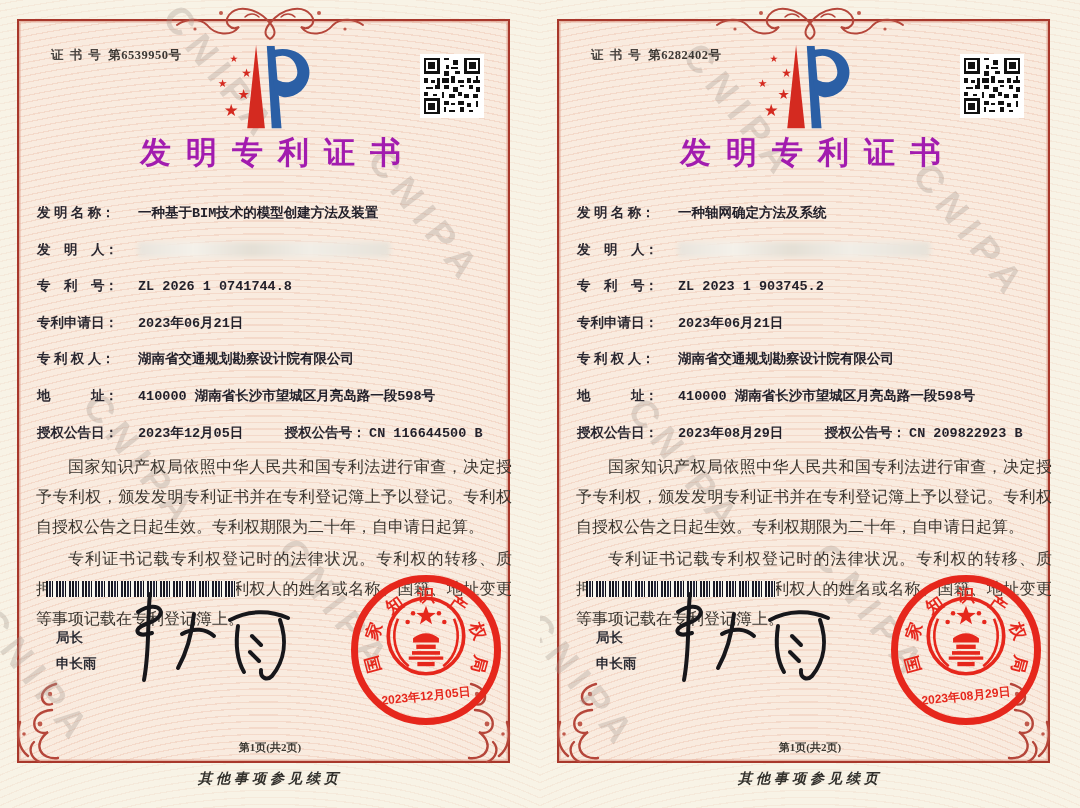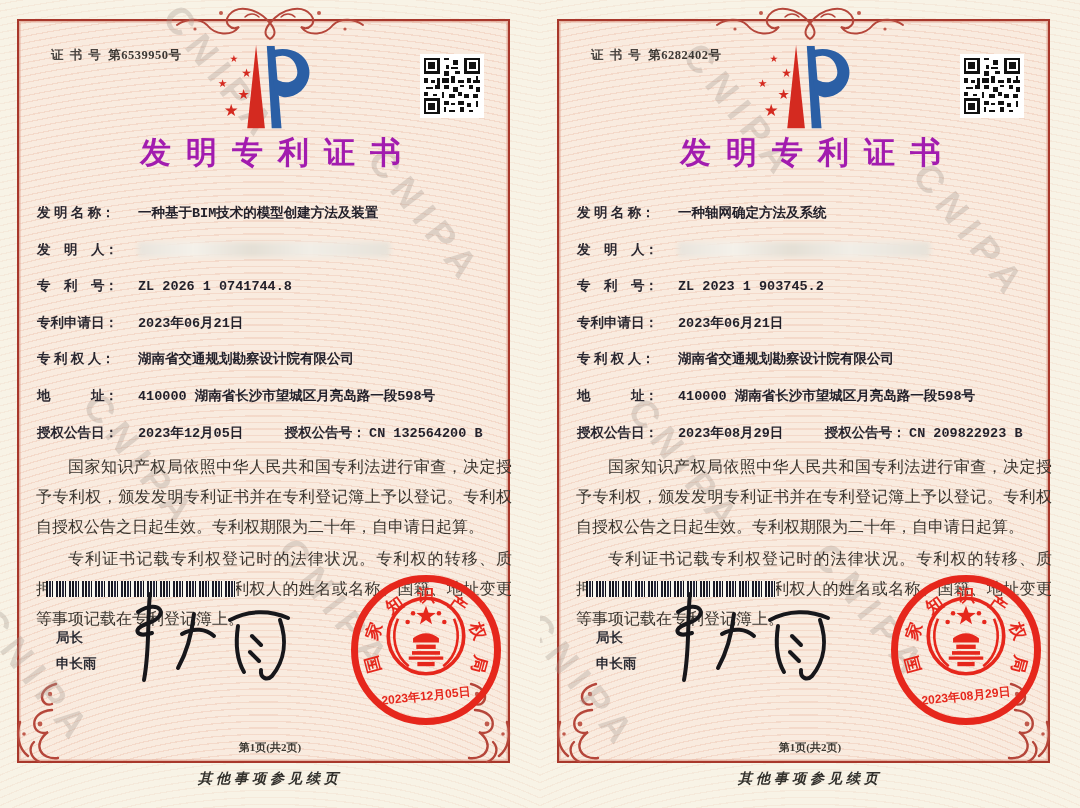--- a/index.html
+++ b/index.html
@@ -265,21 +265,21 @@
 
   <div class="fields">
     <div class="frow"><span class="flabel">发 明 名 称：</span><span class="fvalue">一种基于BIM技术的模型创建方法及装置</span></div>
     <div class="frow"><span class="flabel">发　明　人：</span><span class="redbar"></span></div>
     <div class="frow"><span class="flabel">专　利　号：</span><span class="fvalue">ZL 2026 1 0741744.8</span></div>
     <div class="frow"><span class="flabel">专利申请日：</span><span class="fvalue">2023年06月21日</span></div>
     <div class="frow"><span class="flabel">专 利 权 人：</span><span class="fvalue">湖南省交通规划勘察设计院有限公司</span></div>
     <div class="frow"><span class="flabel">地　　　址：</span><span class="fvalue">410000 湖南省长沙市望城区月亮岛路一段598号</span></div>
     <div class="frow">
       <span class="flabel">授权公告日：</span><span class="fvalue">2023年12月05日</span>
-      <span class="pair2"><span class="flabel" style="min-width:0;">授权公告号：</span> <span class="fvalue">CN 132564200 B</span></span>
+      <span class="pair2"><span class="flabel" style="min-width:0;">授权公告号：</span> <span class="fvalue">CN 116644500 B</span></span>
     </div>
   </div>
 
   <div class="bodytxt">
     <p>国家知识产权局依照中华人民共和国专利法进行审查，决定授予专利权，颁发发明专利证书并在专利登记簿上予以登记。专利权自授权公告之日起生效。专利权期限为二十年，自申请日起算。</p>
     <p>专利证书记载专利权登记时的法律状况。专利权的转移、质押、无效、终止、恢复和专利权人的姓名或名称、国籍、地址变更等事项记载在专利登记簿上。</p>
   </div>
 
   <div class="barcode"></div>
   <div class="signer">

